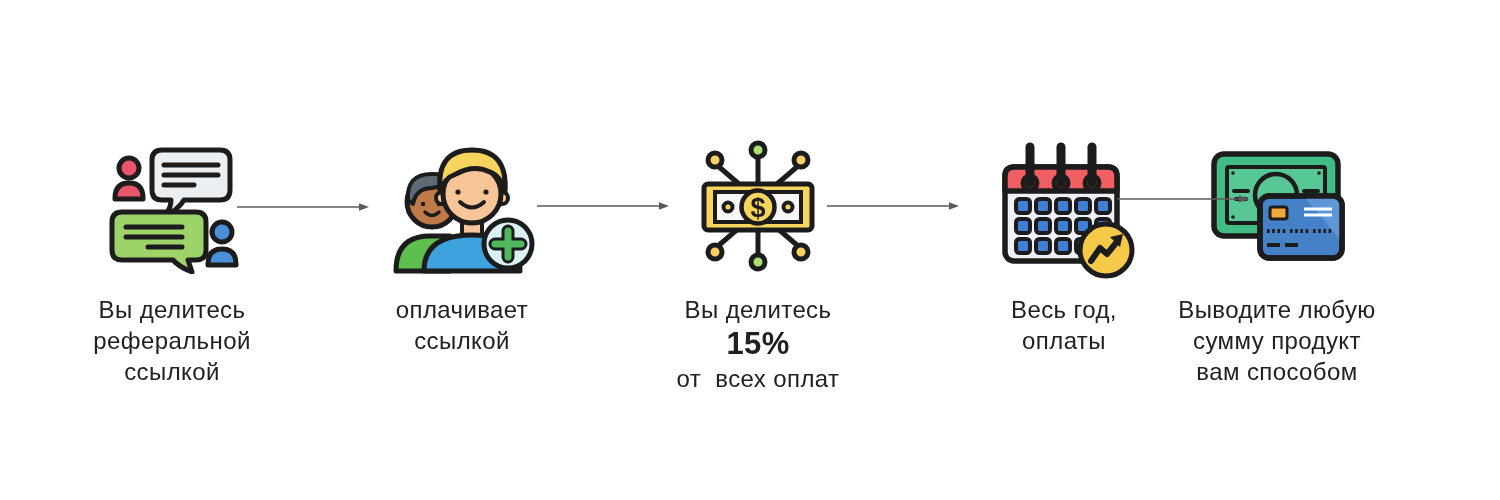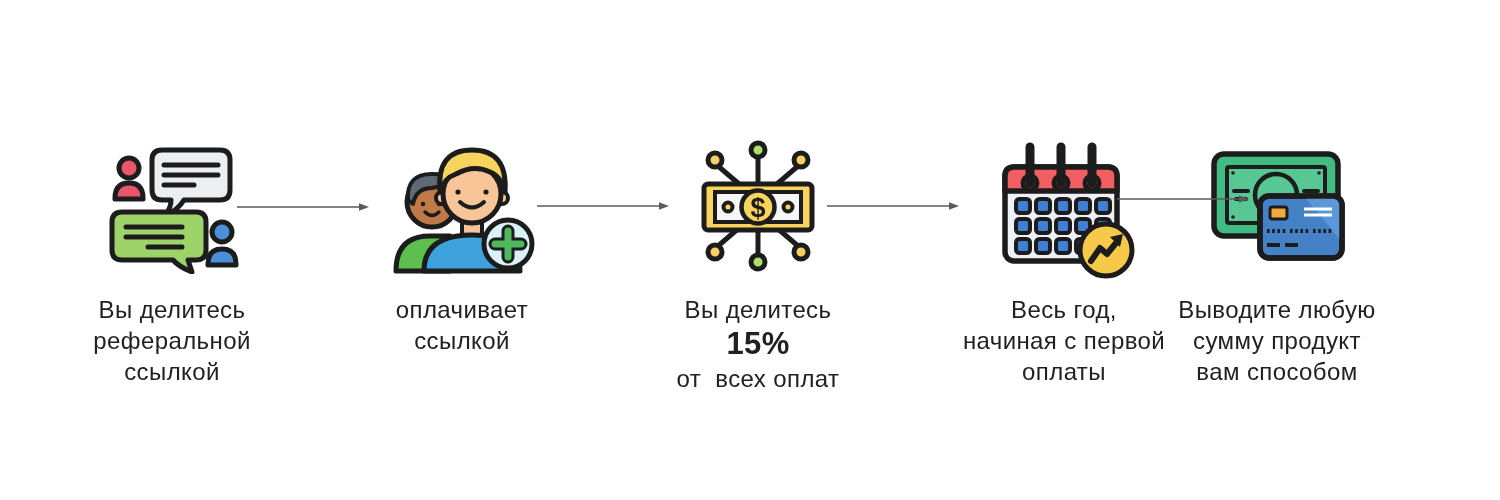--- a/index.html
+++ b/index.html
@@ -153,21 +153,20 @@
 
         <g>
           <circle class="f-trend o" stroke-width="5" cx="117" cy="117" r="26"></circle>
           <path class="nf o" stroke-width="6" stroke-linecap="round" stroke-linejoin="round" d="M102 128 L111 115 L118 121 L127 110"></path>
           <path class="f-ink" d="M121 104 L134 101 L131 114 Z"></path>
         </g>
       </svg>
     </div>
     <div class="caption">
       <div class="cap-line">Весь год,</div>
-      <div class="cap-line">начиная с первой</div>
       <div class="cap-line">оплаты</div>
     </div>
   </section>
 
   <section class="step" style="left:1137px">
     <div class="icon-wrap">
       <svg width="142" height="120" viewBox="0 0 142 120">
         <defs>
             <clipPath id="cardclip">
               <rect x="54" y="50" width="82" height="62" rx="9"></rect>

